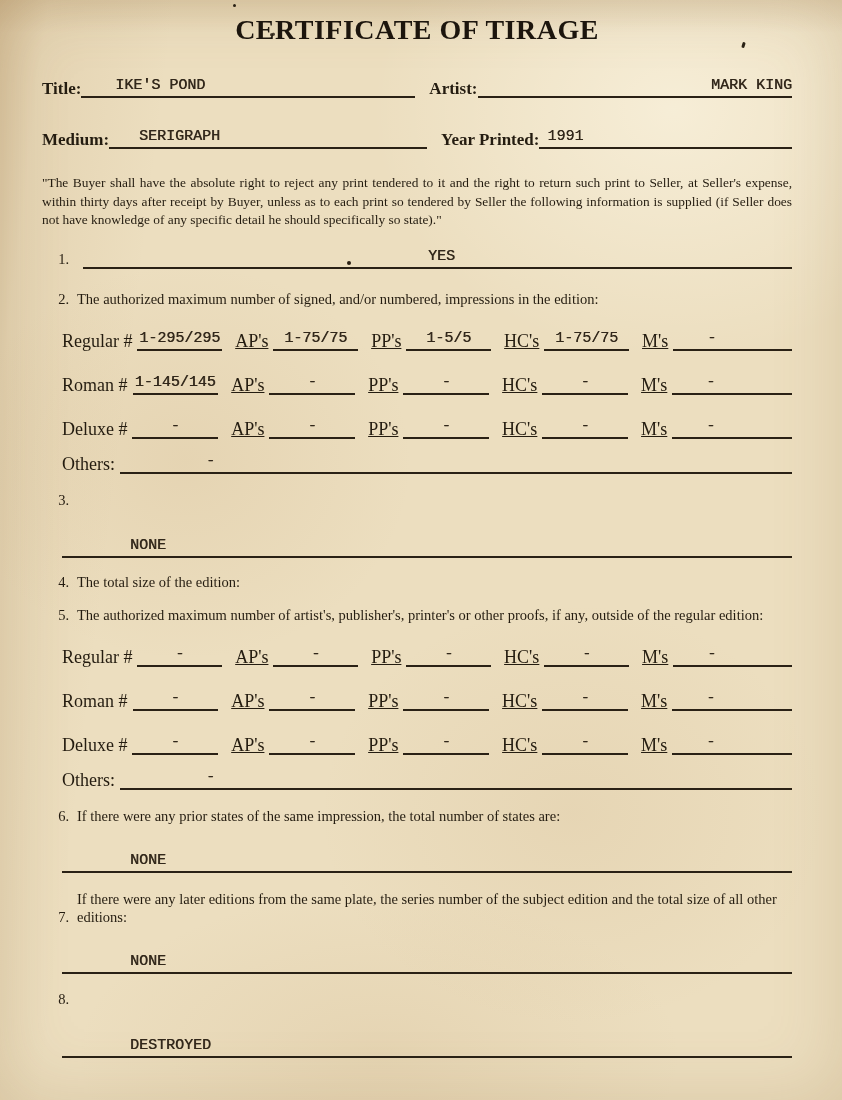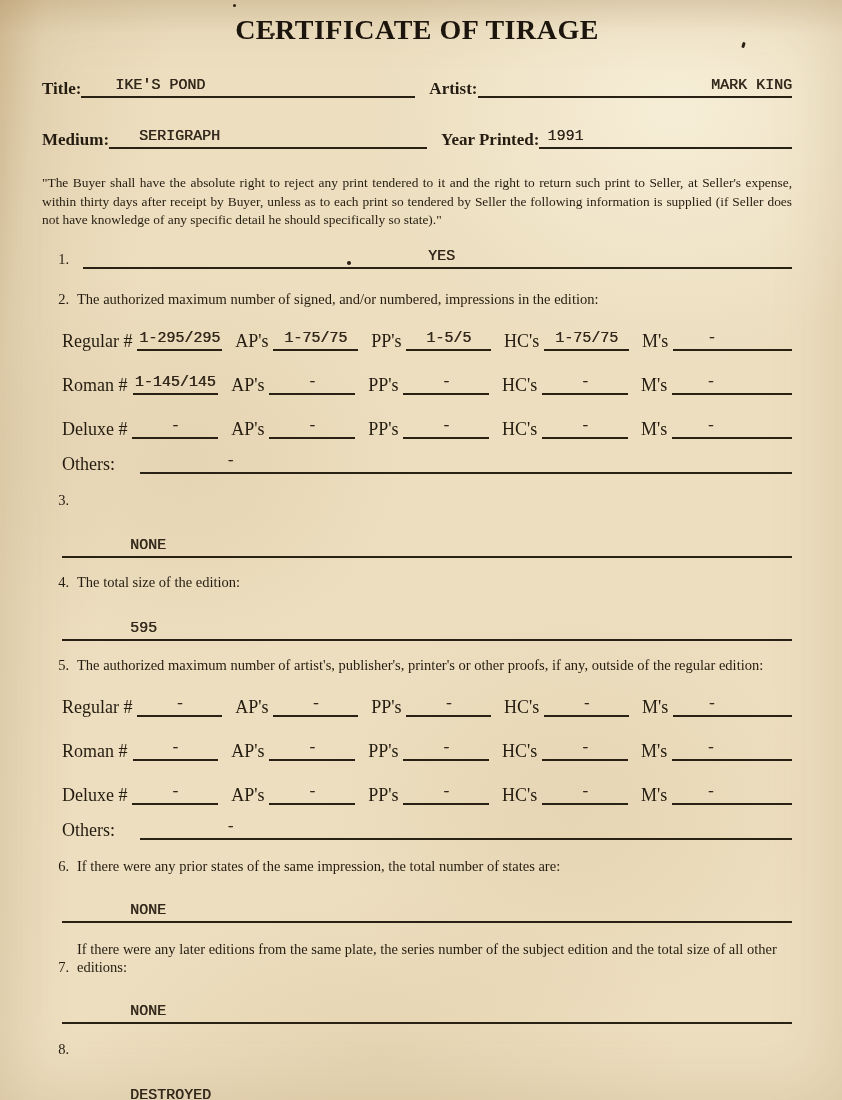--- a/index.html
+++ b/index.html
@@ -75,24 +75,24 @@
     border-bottom:2px solid #2a2115;
     display:flex;align-items:flex-end;
     padding-left:68px;
     min-height:24px;
   }
 
   
   .grid{margin-left:20px;}
   .grow{display:flex;align-items:flex-end;}
   .glabel{font-size:18px;white-space:nowrap;line-height:1;padding-bottom:1px;}
-  .gcol{margin-left:13px;}
+  .gcol{margin-left:13px;text-decoration:underline;}
   .gfill{flex:1;border-bottom:2px solid #2a2115;display:flex;align-items:flex-end;justify-content:center;margin-left:5px;min-height:20px;}
   .gfill.dashleft{justify-content:flex-start;padding-left:34px;}
-  .othersrow{display:flex;align-items:flex-end;gap:20px;}
+  .othersrow{display:flex;align-items:flex-end;}
   .othersrow .gfill{justify-content:flex-start;padding-left:86px;}
 
   
   .speck{position:absolute;background:#2a2115;border-radius:50%;}
   .speck.s1{left:233px;top:4px;width:3px;height:3px;}
   .speck.s2{left:742px;top:42px;width:3px;height:6px;border-radius:2px;transform:rotate(18deg);}
   .speck.s3{left:270px;top:33px;width:5px;height:3px;border-radius:2px;transform:rotate(-12deg);opacity:0.85;}
   .speck.s4{left:347px;top:261px;width:4px;height:4px;}
 </style>
 </head>
@@ -223,23 +223,20 @@
       <span class="num">3.</span>
     </div>
     <div class="ansline" style="margin-top:23px;">
       <span class="typed">NONE</span>
     </div>
 
     <div class="q" style="margin-top:15px;">
       <span class="num">4.</span>
       <span class="qtext">The total size of the edition:</span>
     </div>
-    <div class="ansline" style="margin-top:24px;">
-      <span class="typed">595</span>
-    </div>
 
     <div class="q" style="margin-top:15px;">
       <span class="num">5.</span>
       <span class="qtext">The authorized maximum number of artist's, publisher's, printer's or other proofs, if any, outside of the regular edition:</span>
     </div>
     <div class="grid">
       <div class="grow" style="margin-top:21px;">
         <span class="glabel">Regular #</span>
         <span class="gfill">
             <span class="typed">-</span>

